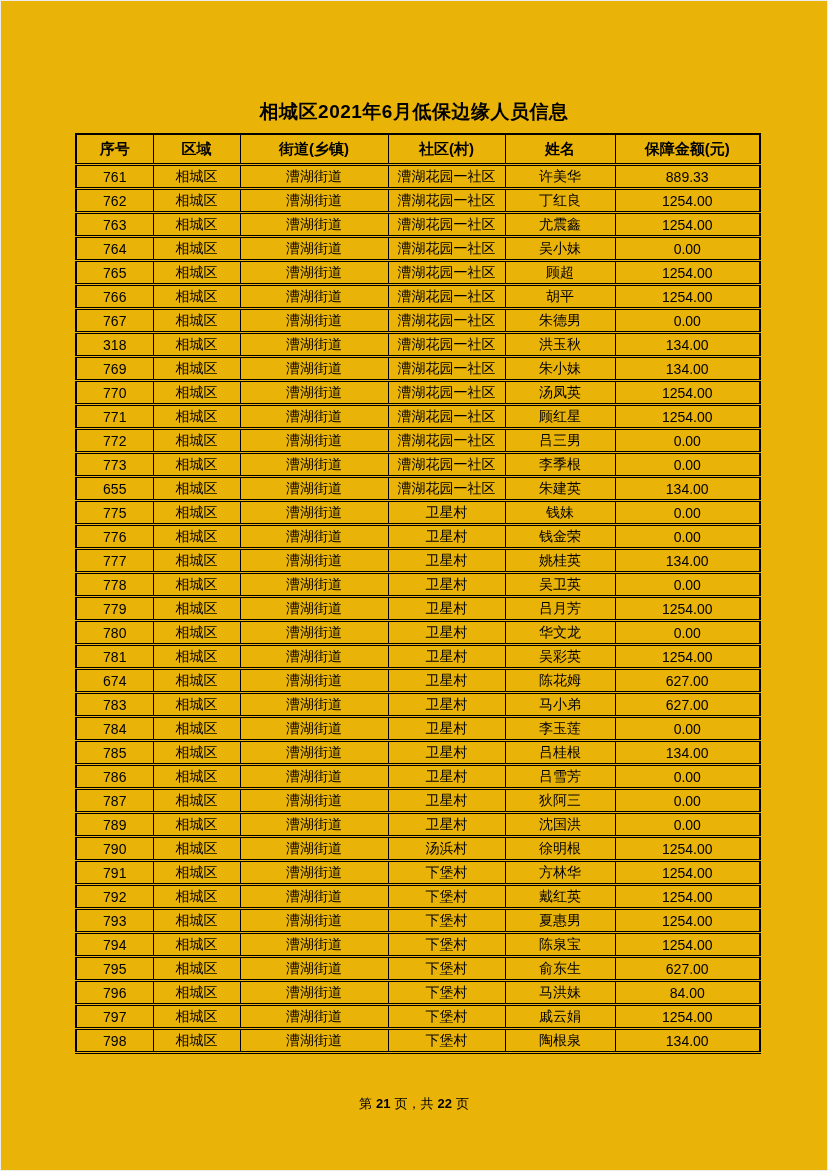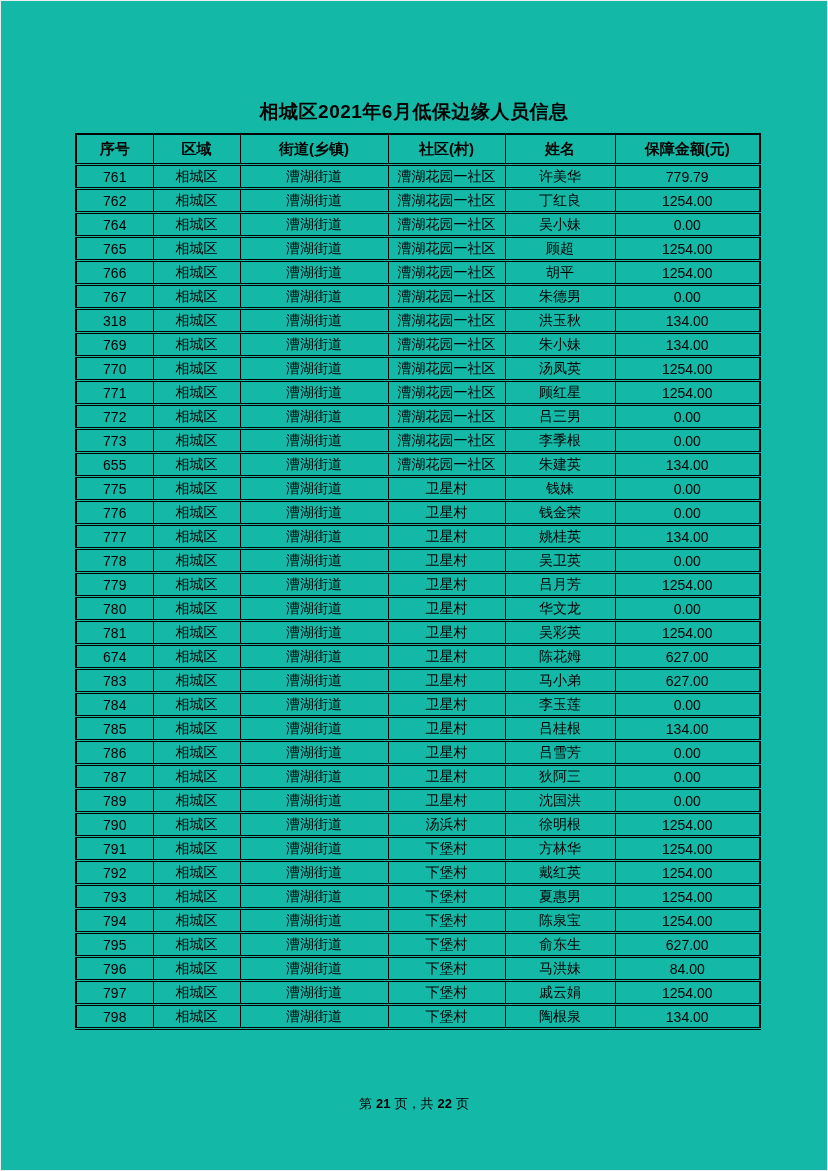--- a/index.html
+++ b/index.html
@@ -6,21 +6,21 @@
     margin: 0;
     padding: 0;
     background: #ffffff;
     color: #000000;
     font-family: "Liberation Sans", "DejaVu Sans", sans-serif;
   }
   .page {
     position: relative;
     width: 828px;
     height: 1171px;
-    background: #14b8a6;
+    background: #eab308;
     box-shadow: inset 0 0 0 1px #ededed;
     overflow: hidden;
   }
   .doc-title {
     position: absolute;
     top: 99px;
     left: 0;
     width: 100%;
     margin: 0;
     text-align: center;
@@ -104,28 +104,36 @@
         <th>保障金额(元)</th>
       </tr>
     </thead>
     <tbody>
         <tr>
     <td>761</td>
     <td>相城区</td>
     <td>漕湖街道</td>
     <td>漕湖花园一社区</td>
     <td>许美华</td>
-    <td>779.79</td>
+    <td>889.33</td>
   </tr>
         <tr>
     <td>762</td>
     <td>相城区</td>
     <td>漕湖街道</td>
     <td>漕湖花园一社区</td>
     <td>丁红良</td>
+    <td>1254.00</td>
+  </tr>
+        <tr>
+    <td>763</td>
+    <td>相城区</td>
+    <td>漕湖街道</td>
+    <td>漕湖花园一社区</td>
+    <td>尤震鑫</td>
     <td>1254.00</td>
   </tr>
         <tr>
     <td>764</td>
     <td>相城区</td>
     <td>漕湖街道</td>
     <td>漕湖花园一社区</td>
     <td>吴小妹</td>
     <td>0.00</td>
   </tr>

